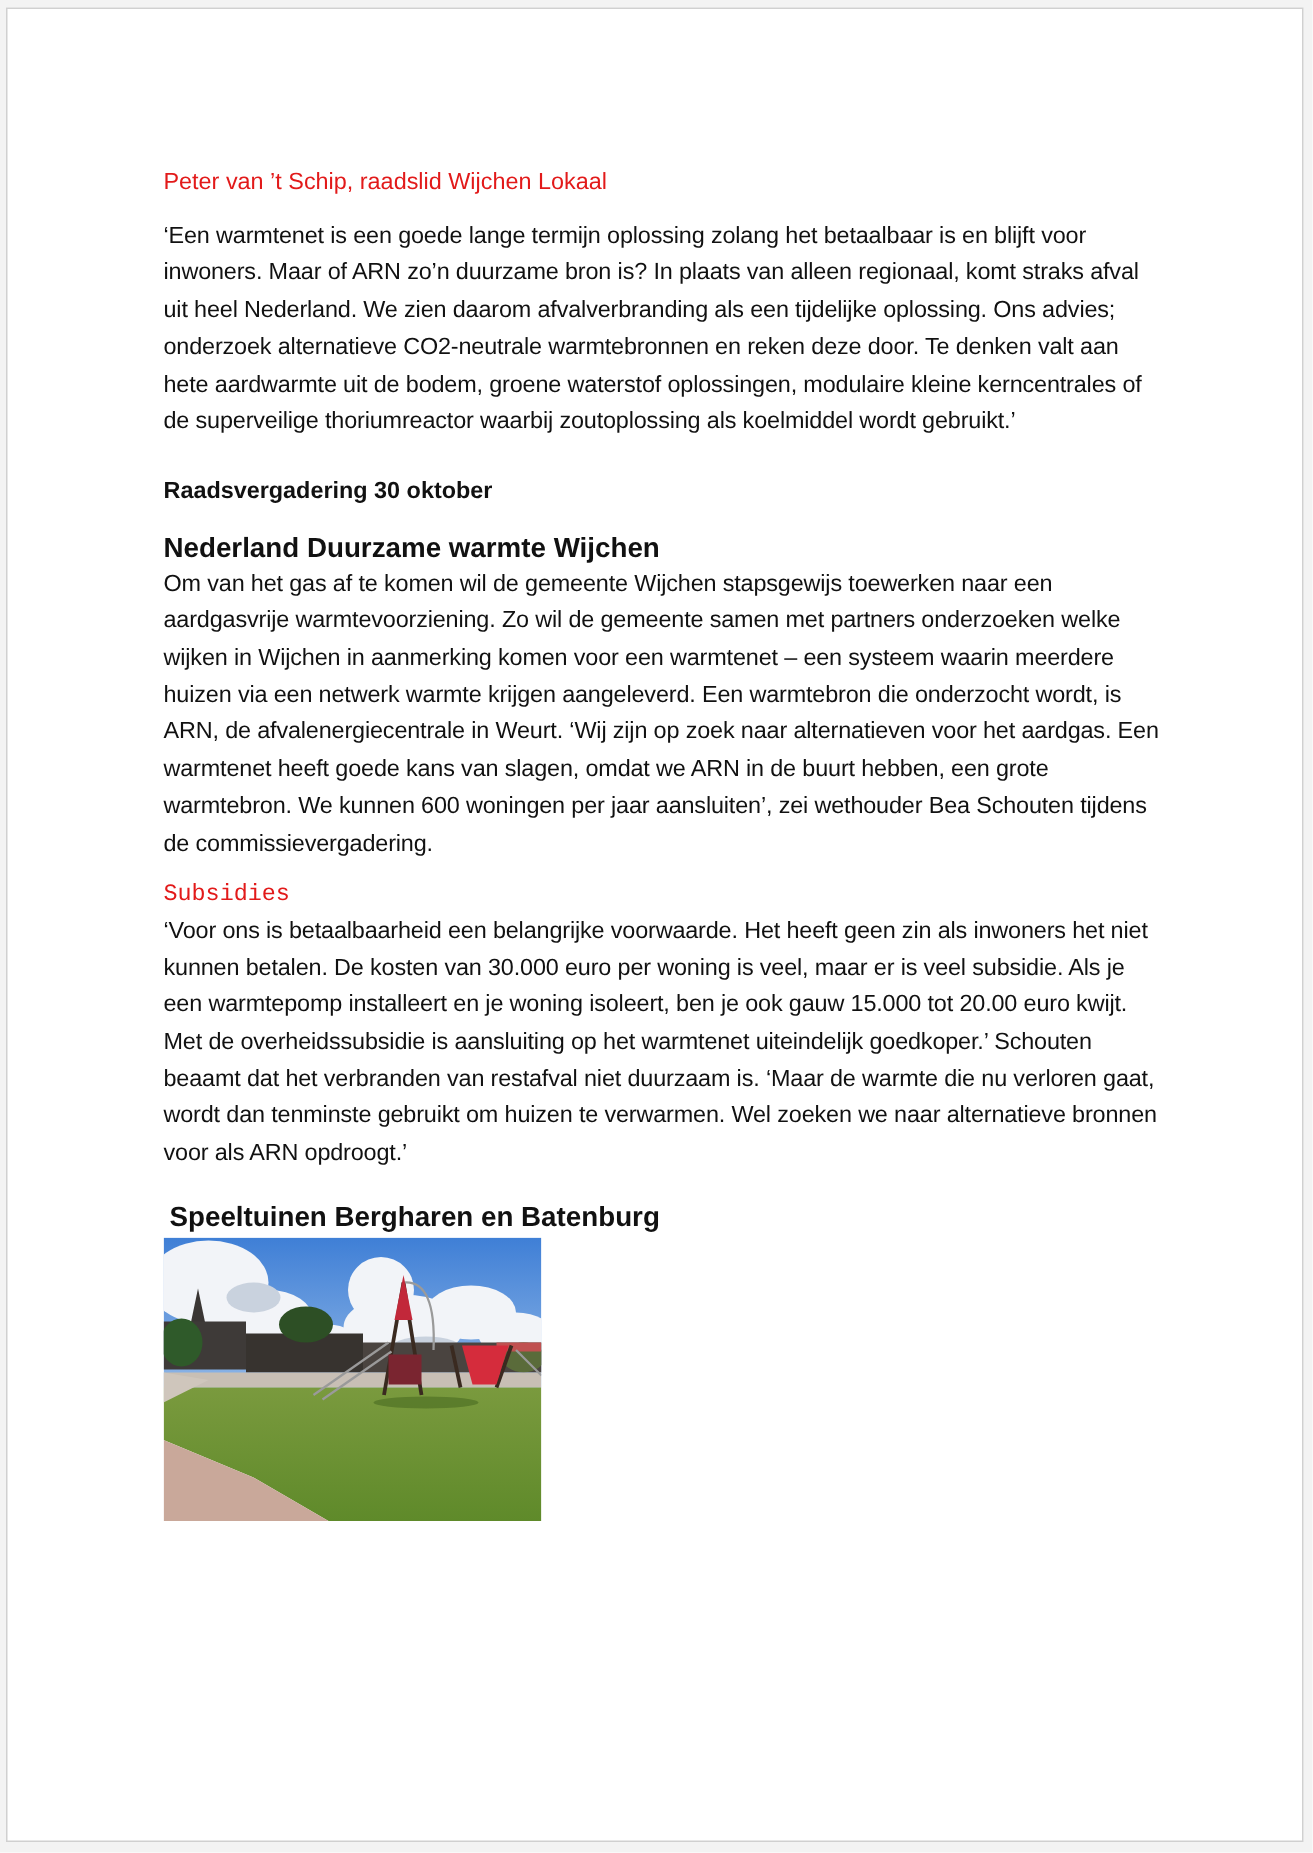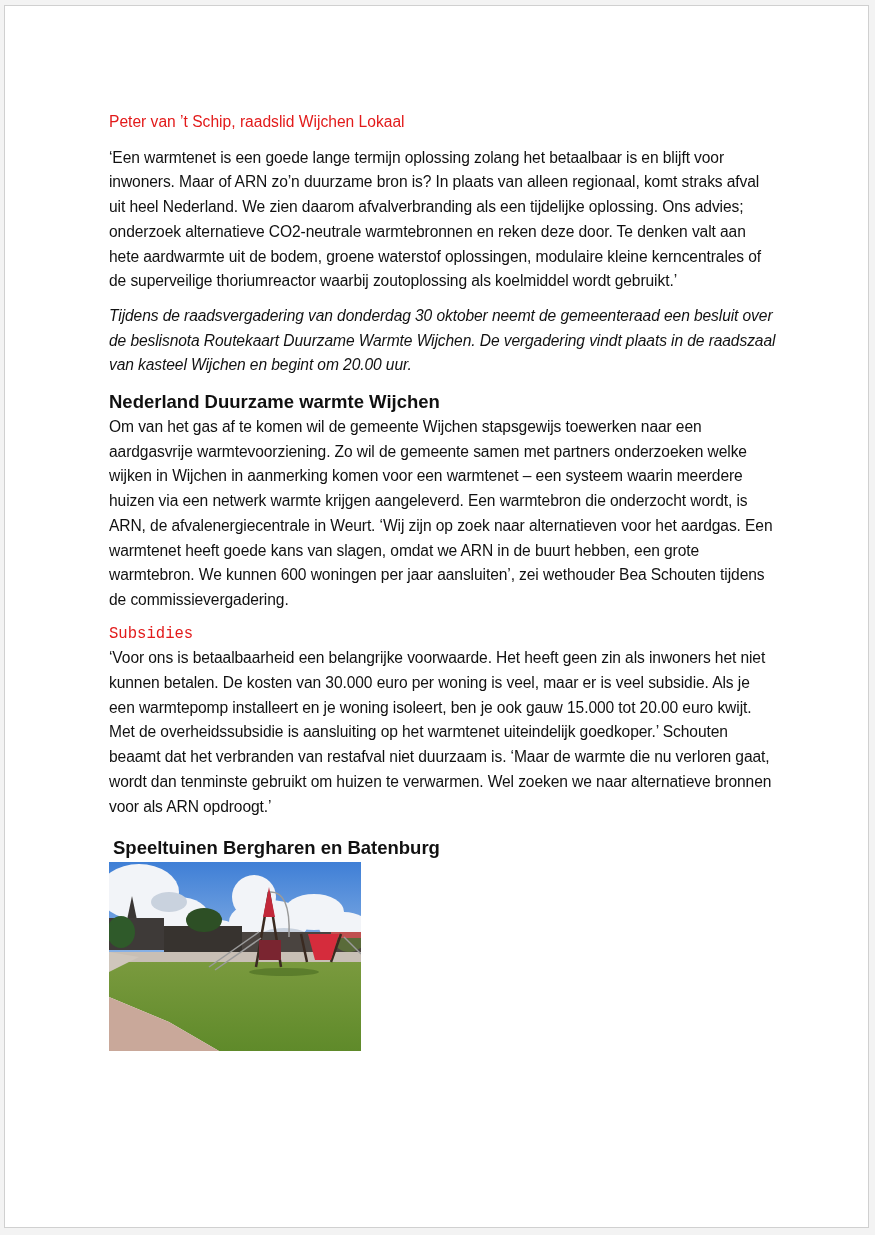--- a/index.html
+++ b/index.html
@@ -13,41 +13,41 @@
   }
   .content {
     position:absolute; left:104px; top:104px; width:670px;
   }
   .red { color:#e21a1a; }
   .p {
     font-size:15.6px; line-height:24.7px; margin:0;
     letter-spacing:-0.1px;
   }
   .author { font-size:15.6px; line-height:24.7px; margin:0 0 11px 0; }
-  .quote1 { margin-bottom:10px; }
+  .quote1 { margin-bottom:22px; }
   .bold-h { font-weight:bold; font-size:15.6px; line-height:24.7px; margin:0; }
   .italic { font-style:italic; }
   .h2 { font-size:18.5px; font-weight:bold; line-height:26px; margin:11px 0 0 0; }
   .section-red { font-size:15.6px; line-height:24.7px; margin:9px 0 0 0;font-family:Liberation Mono, monospace; }
   .h2b { font-size:18.5px; font-weight:bold; line-height:26px; margin:16px 0 0 4px; }
   .photo {
     width:252px; height:189px; margin-top:1px; position:relative; overflow:hidden;
   }
   .photo svg { display:block; }
 </style>
 </head>
 <body>
 
 <div class="page">
   <div class="content">
 
     <p class="author red">Peter van ’t Schip, raadslid Wijchen Lokaal</p>
     <p class="p quote1">‘Een warmtenet is een goede lange termijn oplossing zolang het betaalbaar is en blijft voor inwoners. Maar of ARN zo’n duurzame bron is? In plaats van alleen regionaal, komt straks afval uit heel Nederland. We zien daarom afvalverbranding als een tijdelijke oplossing. Ons advies; onderzoek alternatieve CO2-neutrale warmtebronnen en reken deze door. Te denken valt aan hete aardwarmte uit de bodem, groene waterstof oplossingen, modulaire kleine kerncentrales of de superveilige thoriumreactor waarbij zoutoplossing als koelmiddel wordt gebruikt.’</p>
 
-    <p class="p italic">Tijdens de raadsvergadering van donderdag 30 oktober neemt de gemeenteraad een besluit over de beslisnota Routekaart Duurzame Warmte Wijchen. De vergadering vindt plaats in de raadszaal van kasteel Wijchen en begint om 20.00 uur.</p>
+    <p class="bold-h">Raadsvergadering 30 oktober</p>
 
     <h2 class="h2">Nederland Duurzame warmte Wijchen</h2>
     <p class="p">Om van het gas af te komen wil de gemeente Wijchen stapsgewijs toewerken naar een aardgasvrije warmtevoorziening. Zo wil de gemeente samen met partners onderzoeken welke wijken in Wijchen in aanmerking komen voor een warmtenet – een systeem waarin meerdere huizen via een netwerk warmte krijgen aangeleverd. Een warmtebron die onderzocht wordt, is ARN, de afvalenergiecentrale in Weurt. ‘Wij zijn op zoek naar alternatieven voor het aardgas. Een warmtenet heeft goede kans van slagen, omdat we ARN in de buurt hebben, een grote warmtebron. We kunnen 600 woningen per jaar aansluiten’, zei wethouder Bea Schouten tijdens de commissievergadering.</p>
 
     <p class="section-red red">Subsidies</p>
     <p class="p">‘Voor ons is betaalbaarheid een belangrijke voorwaarde. Het heeft geen zin als inwoners het niet kunnen betalen. De kosten van 30.000 euro per woning is veel, maar er is veel subsidie. Als je een warmtepomp installeert en je woning isoleert, ben je ook gauw 15.000 tot 20.00 euro kwijt. Met de overheidssubsidie is aansluiting op het warmtenet uiteindelijk goedkoper.’  Schouten beaamt dat het verbranden van restafval niet duurzaam is. ‘Maar de warmte die nu verloren gaat, wordt dan tenminste gebruikt om huizen te verwarmen. Wel zoeken we naar alternatieve bronnen voor als ARN opdroogt.’</p>
 
     <h2 class="h2b">Speeltuinen Bergharen en Batenburg</h2>
 
     <div class="photo" title="Speeltuin met klimtoestel en rood driehoekig element op grasveld, kerk en gebouwen op achtergrond">

